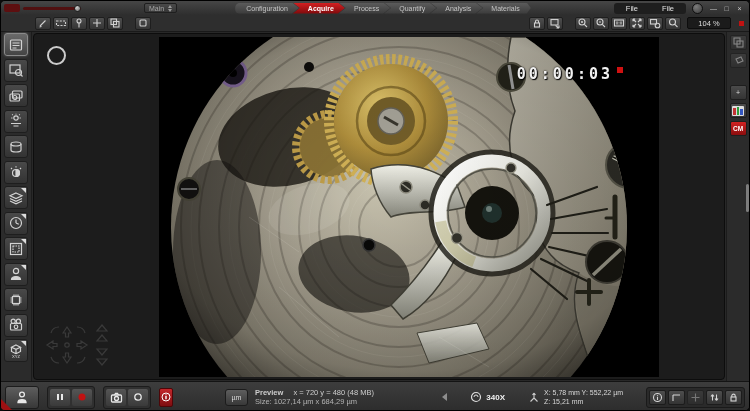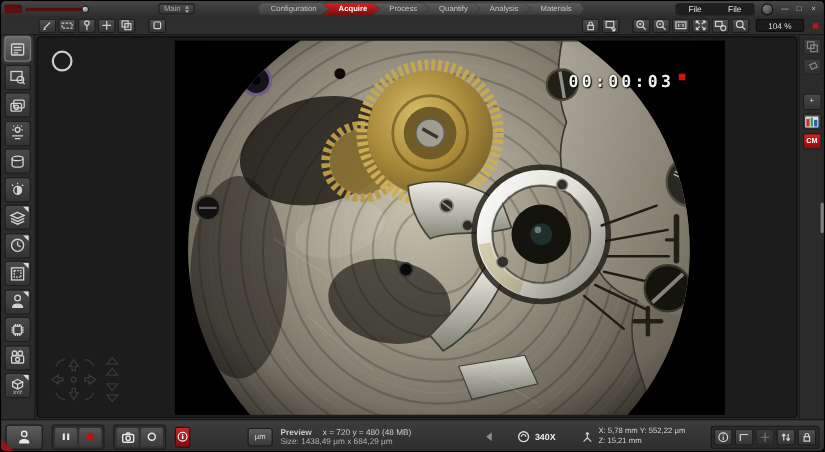--- a/index.html
+++ b/index.html
@@ -606,21 +606,21 @@
 
     <div class="bigbtn umbtn">
       <span>µm</span>
     </div>
 
     <div class="previewtxt">
       <div class="l1">
         <b>Preview</b>
         <span>x = 720 y = 480   (48 MB)</span>
       </div>
-      <div class="l2">Size: 1438,49 µm x 684,29 µm</div>
+      <div class="l2">Size: 1027,14 µm x 684,29 µm</div>
     </div>
 
     <div class="sb-right">
       <div class="collapse"></div>
       <div class="mag">
         <svg width="12" height="12">
             <circle cx="6" cy="6" r="4.5" fill="none" stroke="#ddd" stroke-width="1.2"></circle>
             <path d="M4 6 a2 2 0 0 1 4 0" fill="none" stroke="#ddd" stroke-width="1"></path>
           </svg>
         <span>340X</span>

